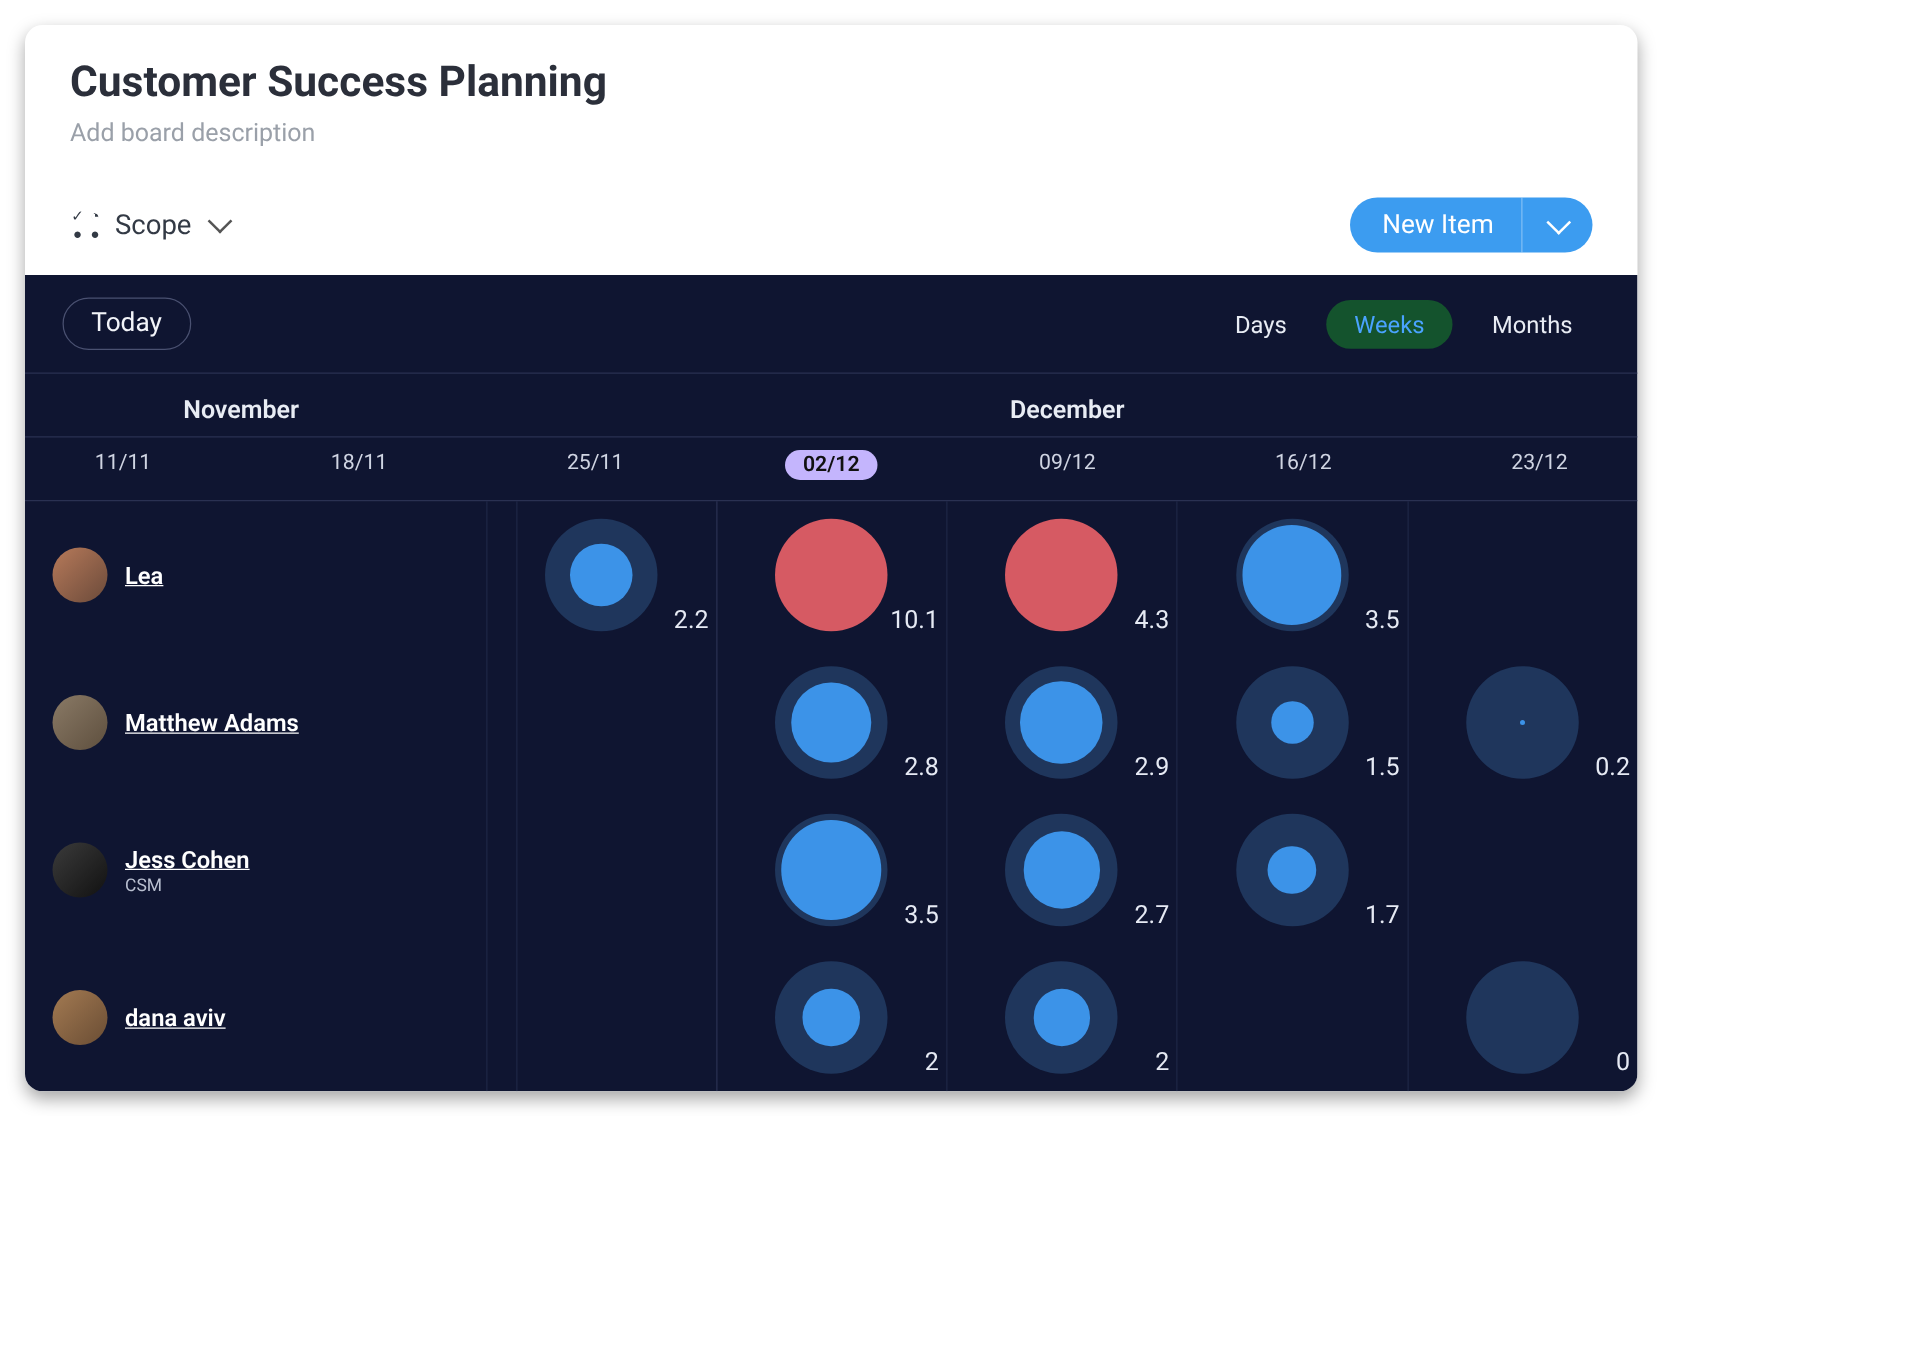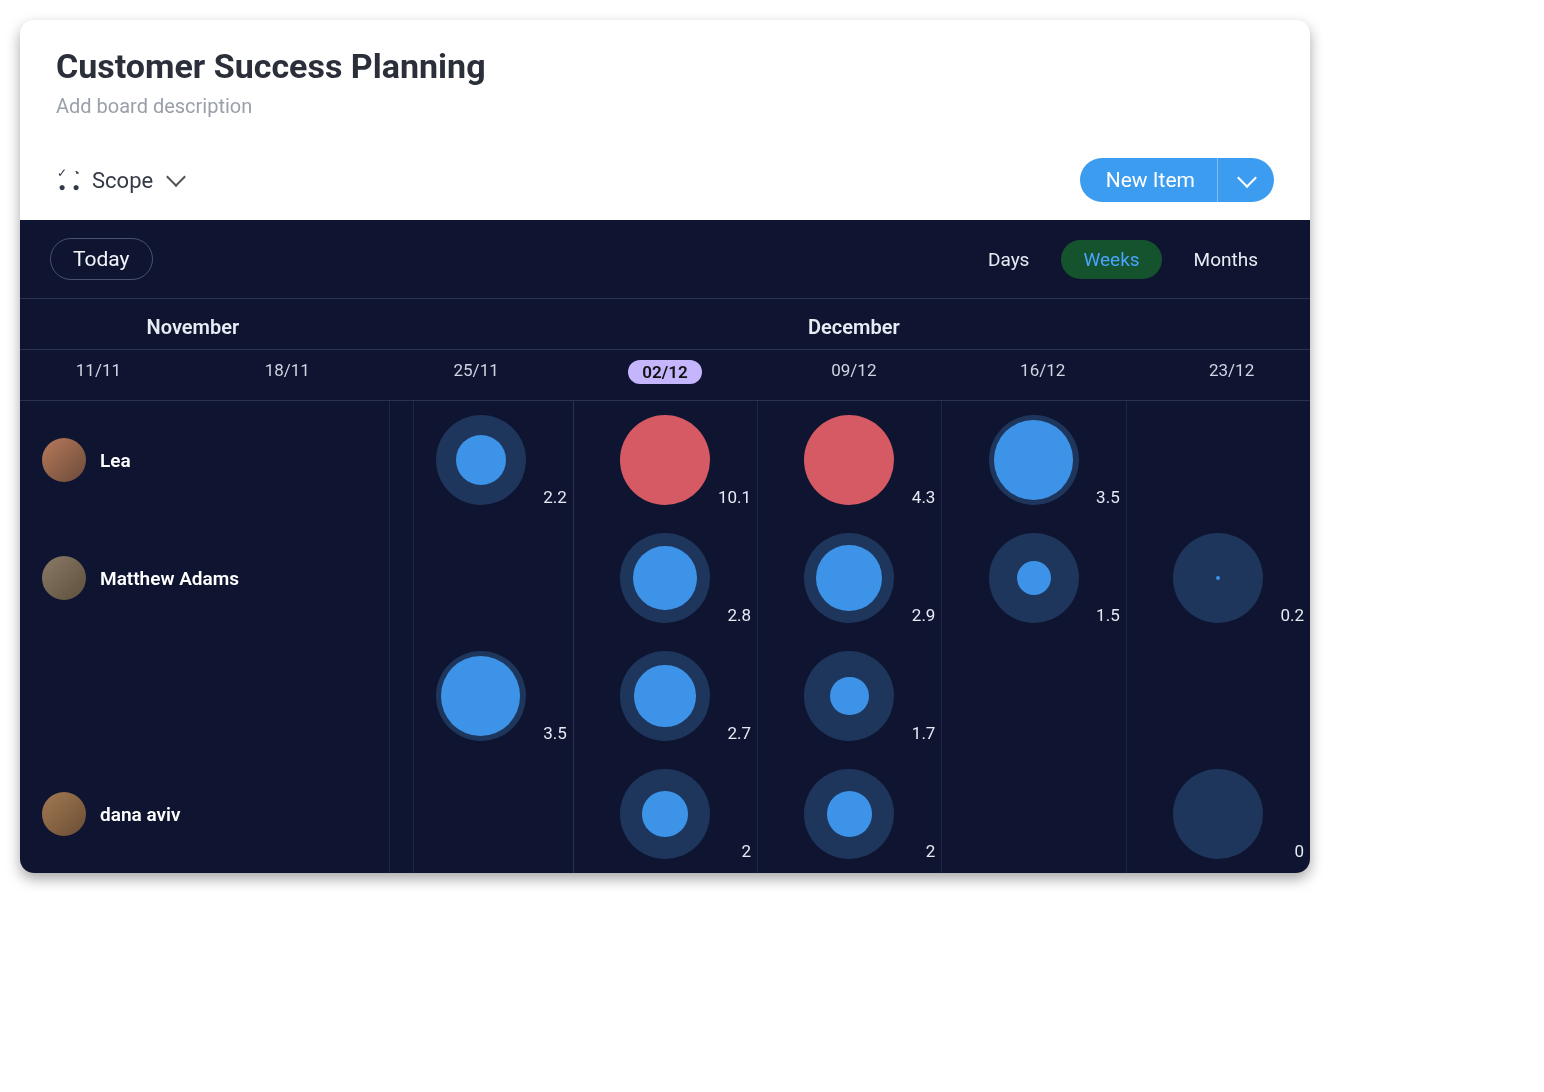--- a/index.html
+++ b/index.html
@@ -155,41 +155,41 @@
   .avatar {
     width: 44px; height: 44px; border-radius: 50%;
     background: #5a5f72;
     display:inline-block;
     flex-shrink:0;
   }
   .avatar.c1 { background: linear-gradient(135deg,#b77a5a,#6b4a3a); }
   .avatar.c2 { background: linear-gradient(135deg,#8a7a66,#5e4f3e); }
   .avatar.c3 { background: linear-gradient(135deg,#3b3b3b,#111111); }
   .avatar.c4 { background: linear-gradient(135deg,#a37a52,#6a4d34); }
-  .pname { font-size: 19px; font-weight: 600; color:#fff; }
+  .pname { font-size: 19px; font-weight: 600; color:#fff;text-decoration:underline; }
   .prole { font-size: 14px; color:#b9bfd0; margin-top:2px; }
 
   .cell {
     position: relative;
     height: 100%;
     display:flex; align-items:center; justify-content:center;
   }
   .bubble-wrap { position: relative; width: 100%; height:100%; display:flex; align-items:center; justify-content:center; }
   .bubble-outer {
     width: 90px; height: 90px; border-radius: 50%;
     background: #1f365c;
     display:flex; align-items:center; justify-content:center;
   }
   .bubble-inner {
     border-radius: 50%;
     background: #3c93e8;
   }
   .bubble-inner.red { background: #d65a63; }
   .value-label {
-    position:absolute; right: 6px; bottom: 12px; font-size:17px; color:#e6eaf4;
+    position:absolute; right: 6px; bottom: 12px; font-size:20px; color:#e6eaf4;
   }
 
   .grid-lines {
     position:absolute; inset:0; pointer-events:none;
   }
   .grid-lines .v { position:absolute; top:0; bottom:0; width:1px; background:#1e2645; }
   .grid-lines .v.major { background:#2a3152; }
 </style>
 </head>
 <body>
@@ -331,20 +331,27 @@
           <div class="cell">
             <div class="bubble-wrap">
               <div class="bubble-outer">
                 <div class="bubble-inner" style="width: 4.52632px; height: 4.52632px;"></div>
               </div>
               <div class="value-label">0.2</div>
             </div>
           </div>
         </div>
         <div class="row">
+          <div class="person">
+            <span class="avatar c3"></span>
+            <div>
+              <div class="pname">Jess Cohen</div>
+              <div class="prole">CSM</div>
+            </div>
+          </div>
           <div class="cell"></div>
           <div class="cell">
             <div class="bubble-wrap">
               <div class="bubble-outer">
                 <div class="bubble-inner" style="width: 79.2105px; height: 79.2105px;"></div>
               </div>
               <div class="value-label">3.5</div>
             </div>
           </div>
           <div class="cell">

